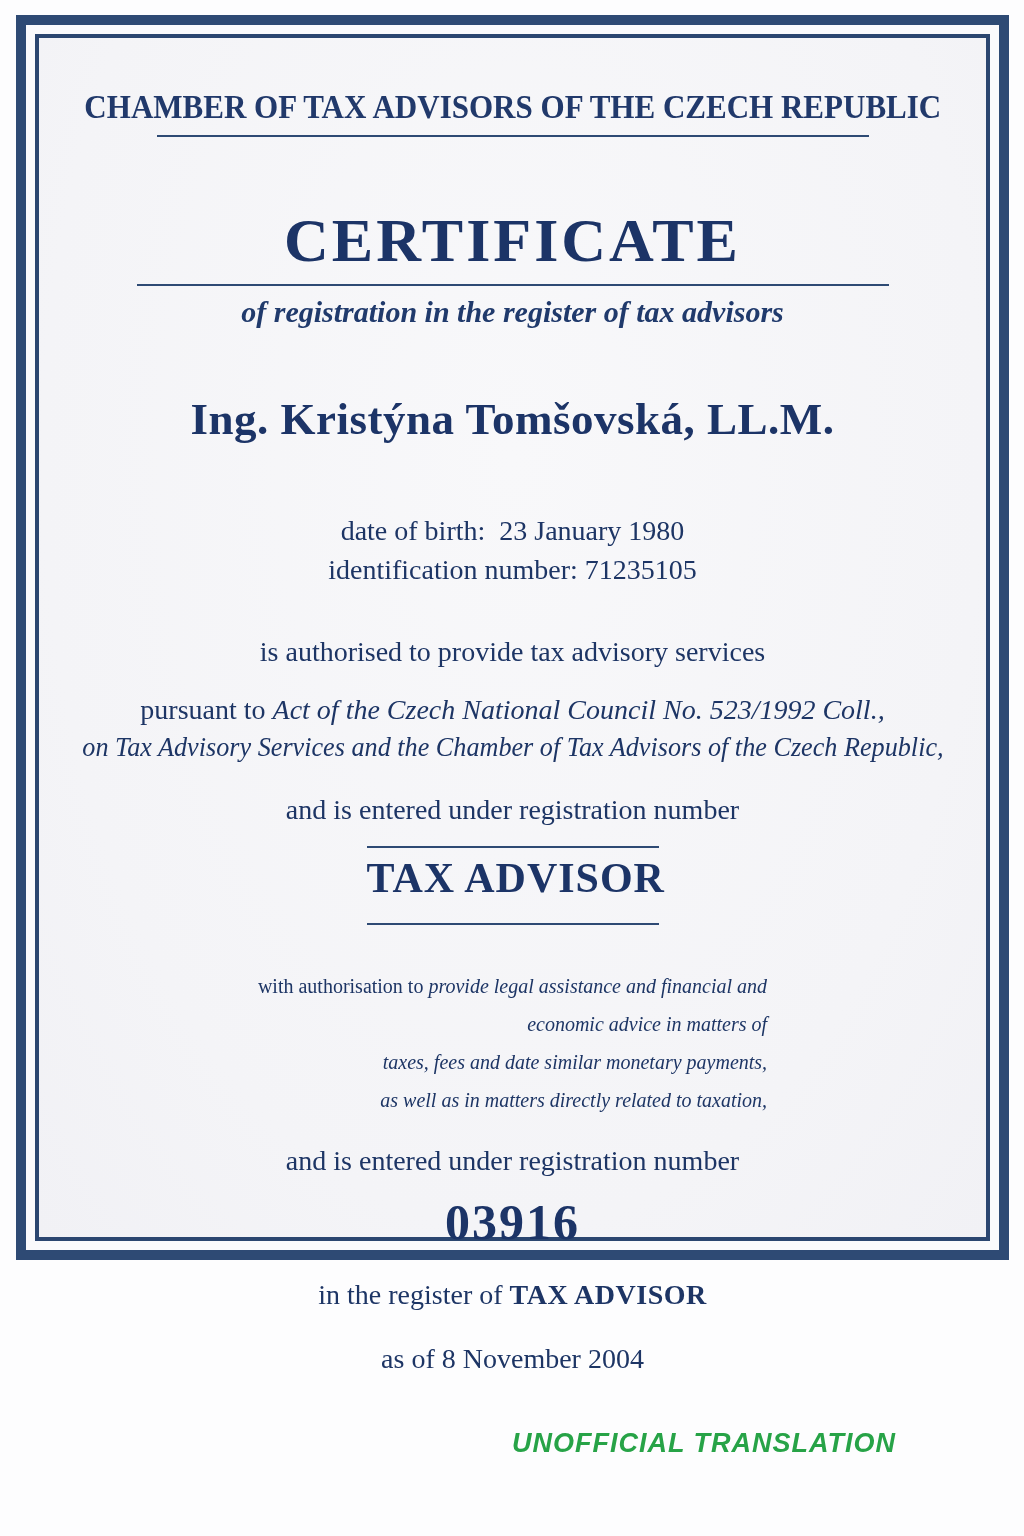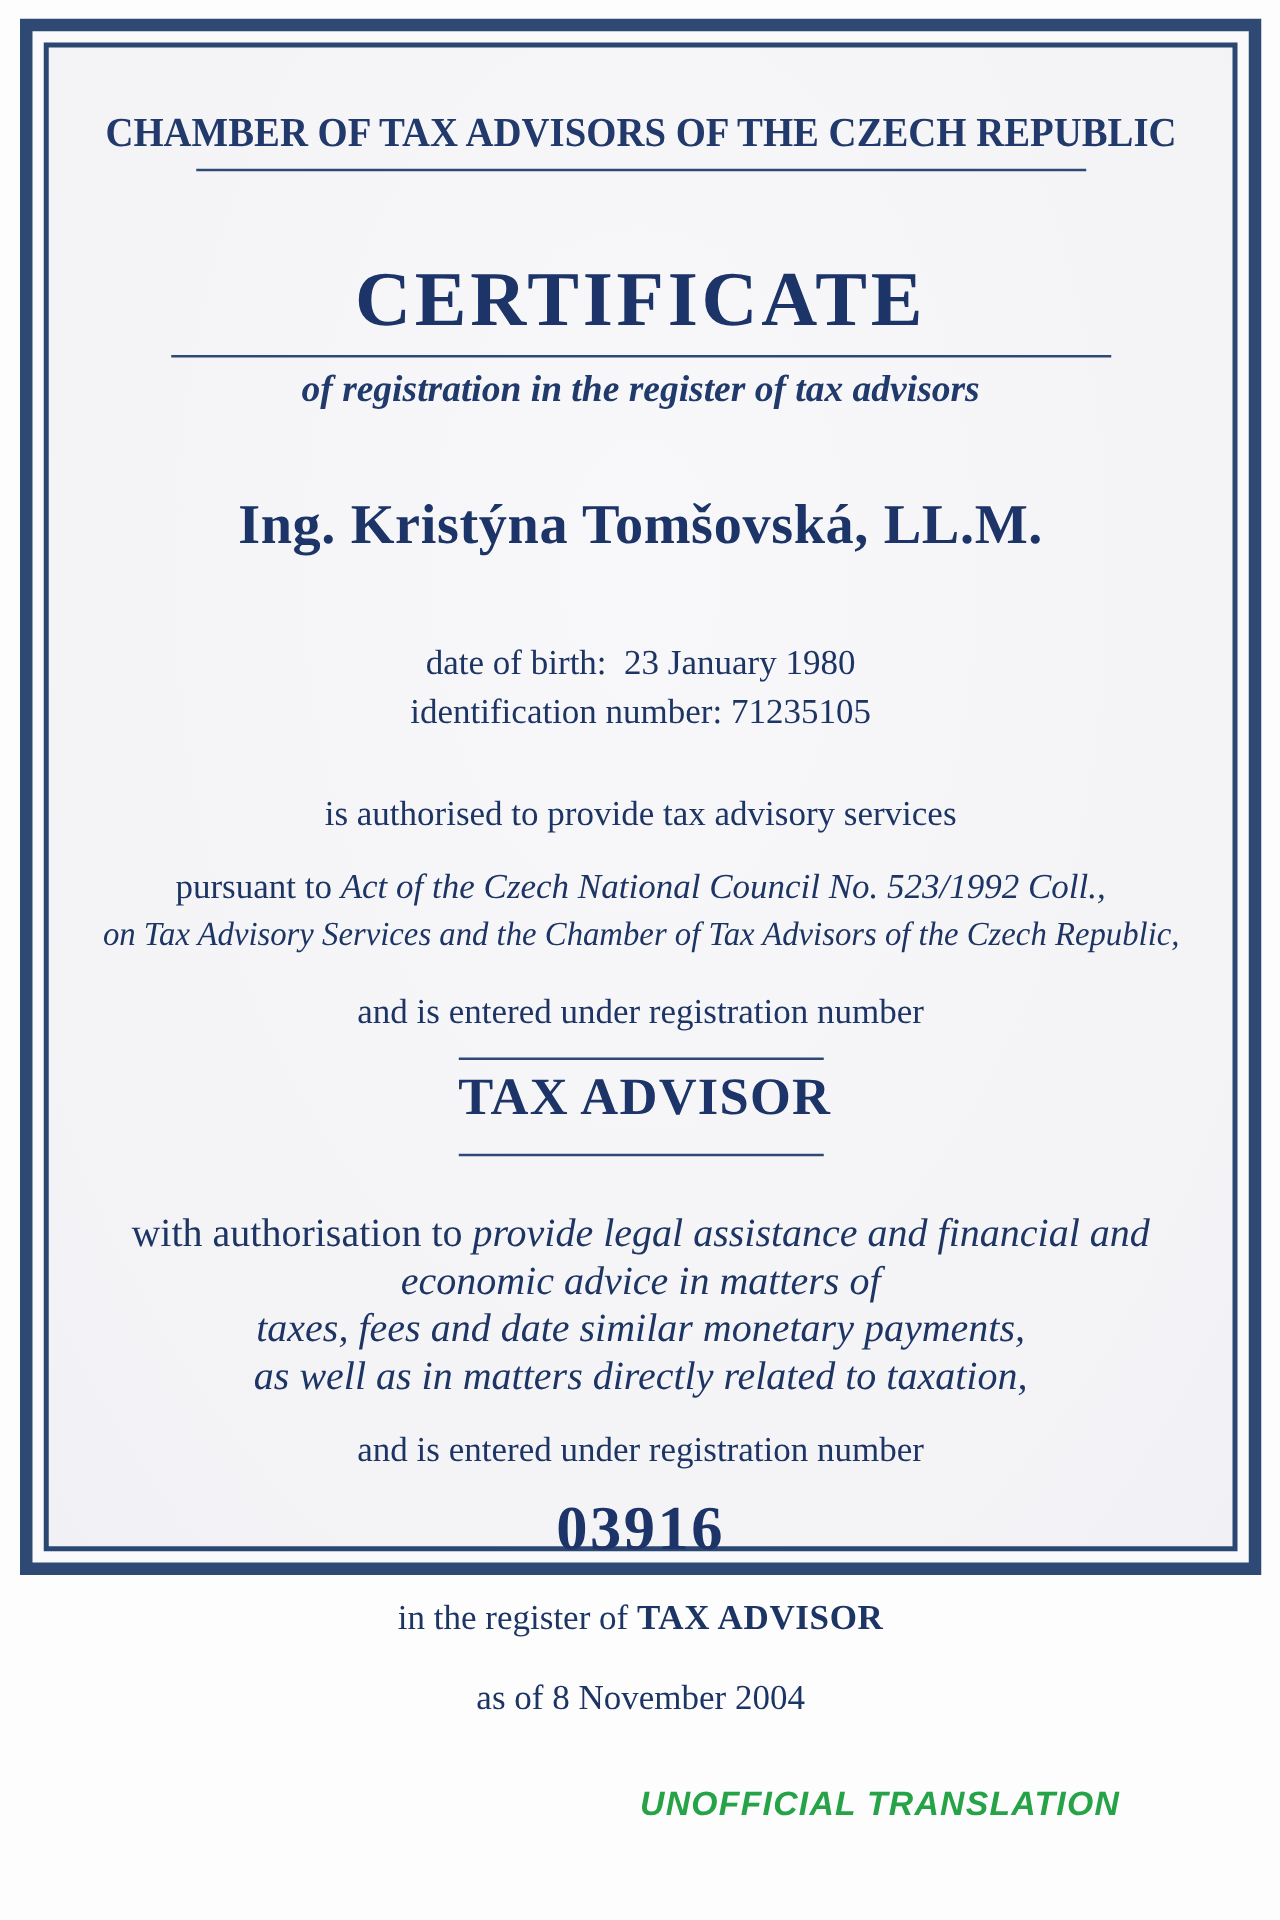--- a/index.html
+++ b/index.html
@@ -89,21 +89,21 @@
     border-bottom: 2px solid #2e4a74;
     padding: 6px 0 21px 0;
   }
   .tax-advisor {
     font-size: 42px;
     font-weight: 700;
     letter-spacing: 1px;
     color: #1c3467;
     white-space: nowrap;
   }
-  .auth-par { margin-top: 42px; font-size: 32px; line-height: 38px; }
+  .auth-par { margin-top: 42px; font-size: 20px; line-height: 38px; text-align: right; }
   .entered2 { margin-top: 26px; font-size: 28px; }
   .reg-number {
     margin-top: 16px;
     font-size: 50px;
     font-weight: 700;
     letter-spacing: 2px;
     color: #1c3467;
   }
   .reg-rule {
     width: 228px;

